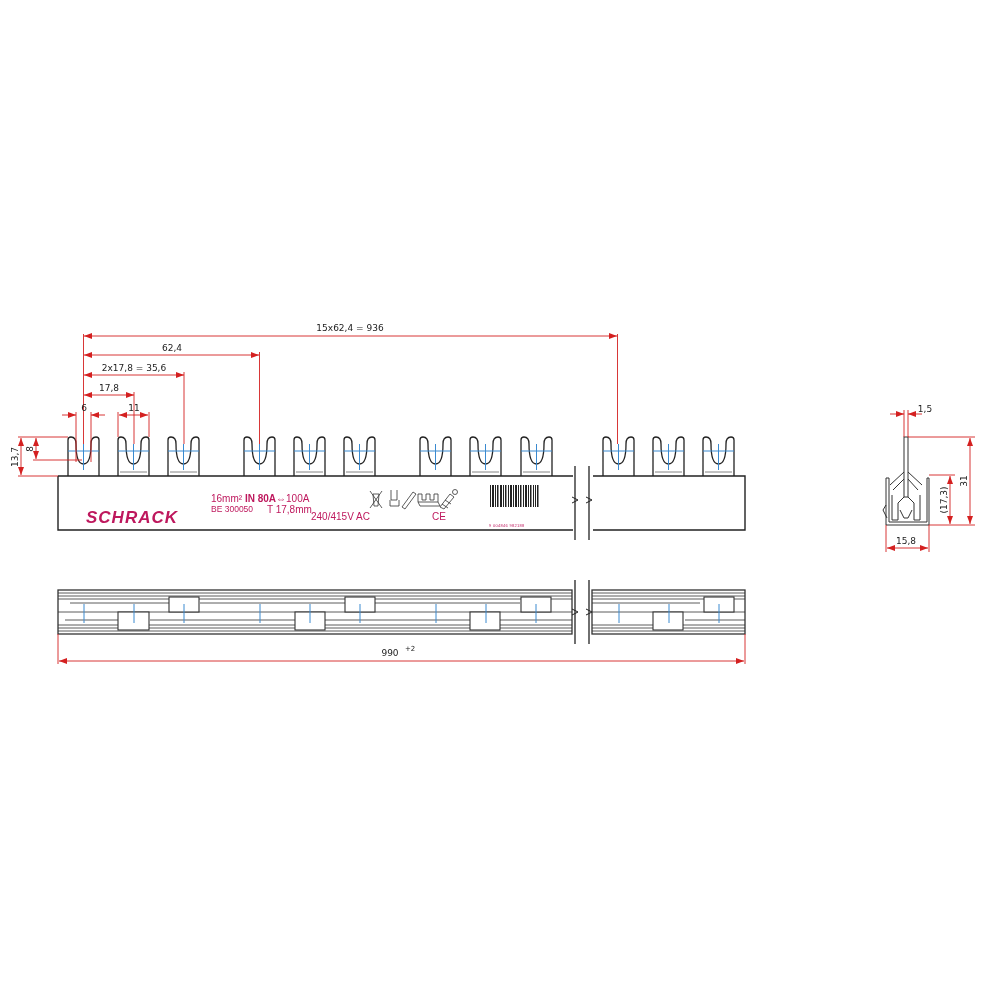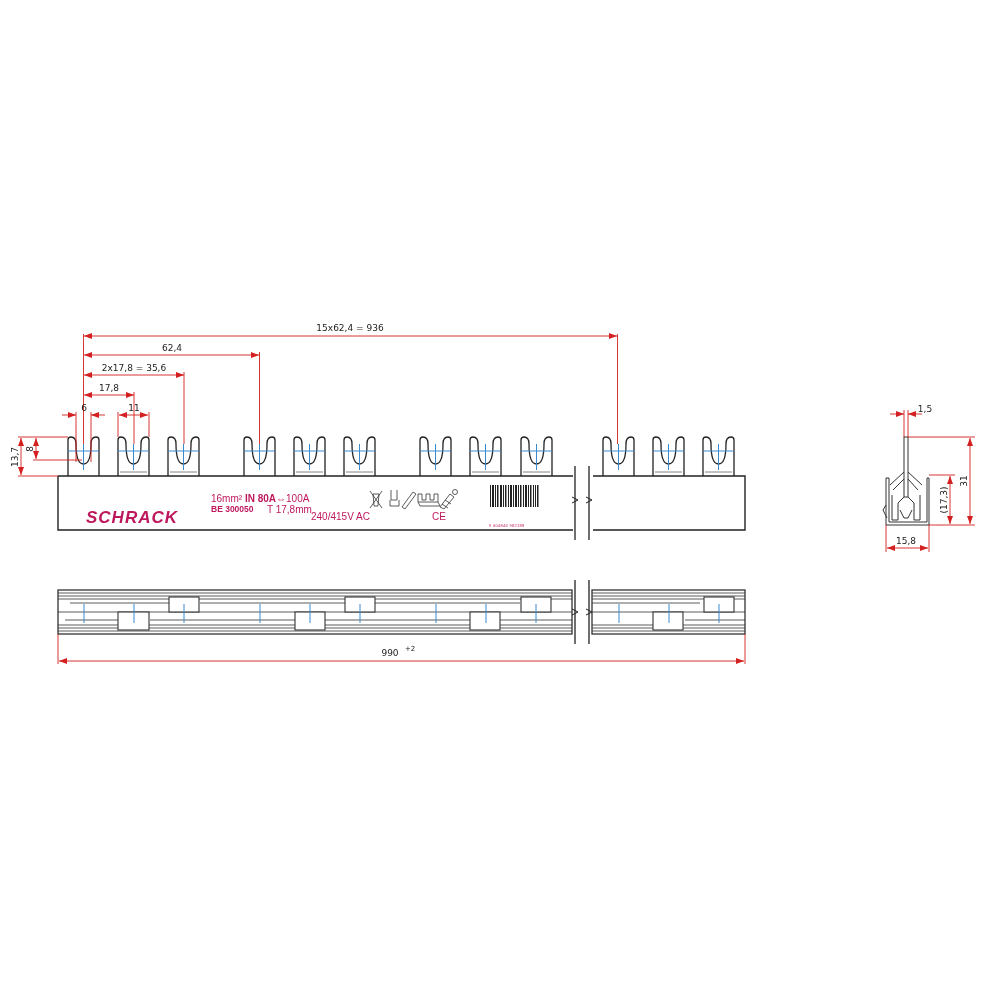--- a/index.html
+++ b/index.html
@@ -1,21 +1,21 @@
 <!DOCTYPE html>
 <html><head>
   <meta charset="utf-8">
   <style>
     html, body { margin:0; padding:0; background:#ffffff; }
     body { width:1000px; height:1000px; position:relative; overflow:hidden; font-family:"DejaVu Sans", sans-serif; }
     #drawing { position:absolute; left:0; top:0; width:1000px; height:1000px; }
     .dimtext { font-family:"DejaVu Sans", sans-serif; font-size:9px; fill:#222; }
     .label { position:absolute; font-family:"Liberation Sans", sans-serif; color:#be185d; white-space:nowrap;margin-top:17px; }
     .logo { font-family:"Liberation Sans", sans-serif; font-weight:bold; font-style:italic; font-size:17px; letter-spacing:1px; }
-    .part { font-weight:bold; font-size:8.5px;text-align:center; }
+    .part { font-weight:normal; font-size:8.5px;text-align:center; }
     .small { font-size:10px; }
   </style>
 </head>
 <body>
 
 <svg id="drawing" viewBox="0 0 1000 1000" xmlns="http://www.w3.org/2000/svg">
   <defs>
     <marker id="arr" markerWidth="8" markerHeight="6" refX="8" refY="3" orient="auto-start-reverse" markerUnits="userSpaceOnUse">
       <path d="M0,0 L8,3 L0,6 z" fill="#d42020"></path>
     </marker>

